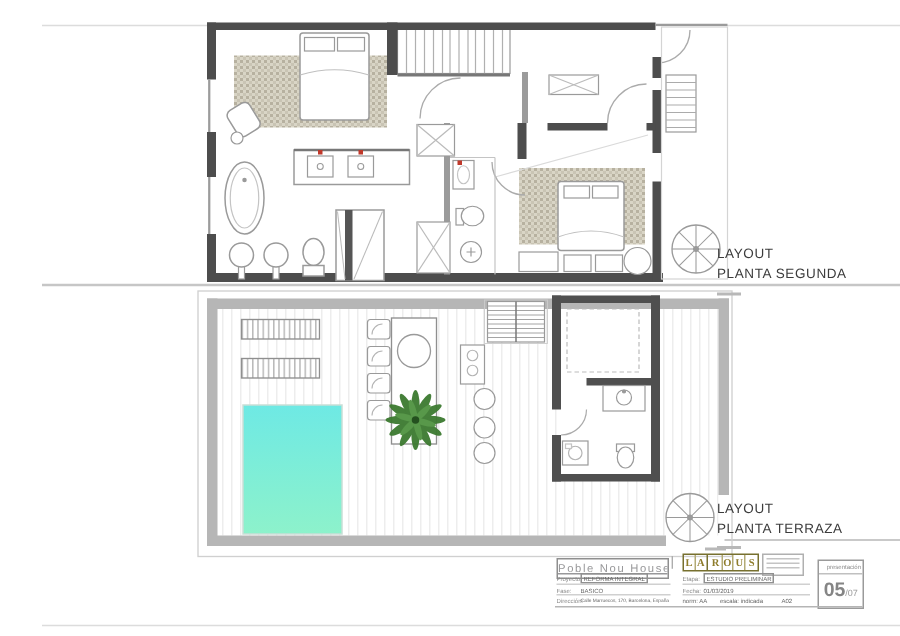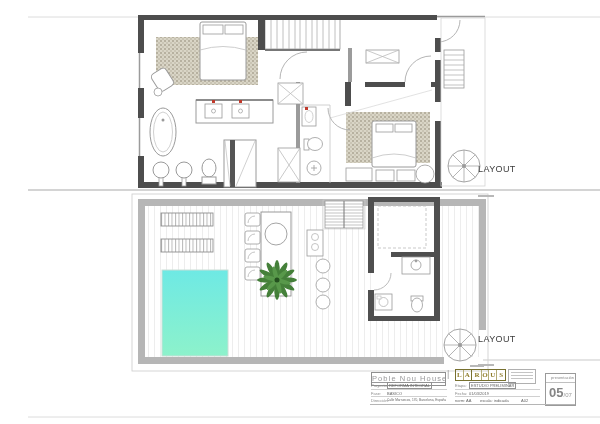--- a/index.html
+++ b/index.html
@@ -349,25 +349,27 @@
   
   
   
   
   
 </div>
 
 
 <div class="plan-label" style="top:163px;">
   <div>LAYOUT</div>
+  <div>PLANTA SEGUNDA</div>
 </div>
 <div class="micro-bar" style="left:478px;top:195px;width:16px;"></div>
 
 <div class="plan-label" style="top:333px;">
   <div>LAYOUT</div>
+  <div>PLANTA TERRAZA</div>
 </div>
 <div class="micro-bar" style="left:478px;top:364px;width:16px;"></div>
 
 
 <div>
   <div class="abs tb-name">Poble Nou House</div>
   <div class="abs tb-sep">|</div>
 
   <div class="micro-bar" style="left:470px;top:365px;width:14px;height:1.5px;"></div>
   <div class="abs tb-logo">

